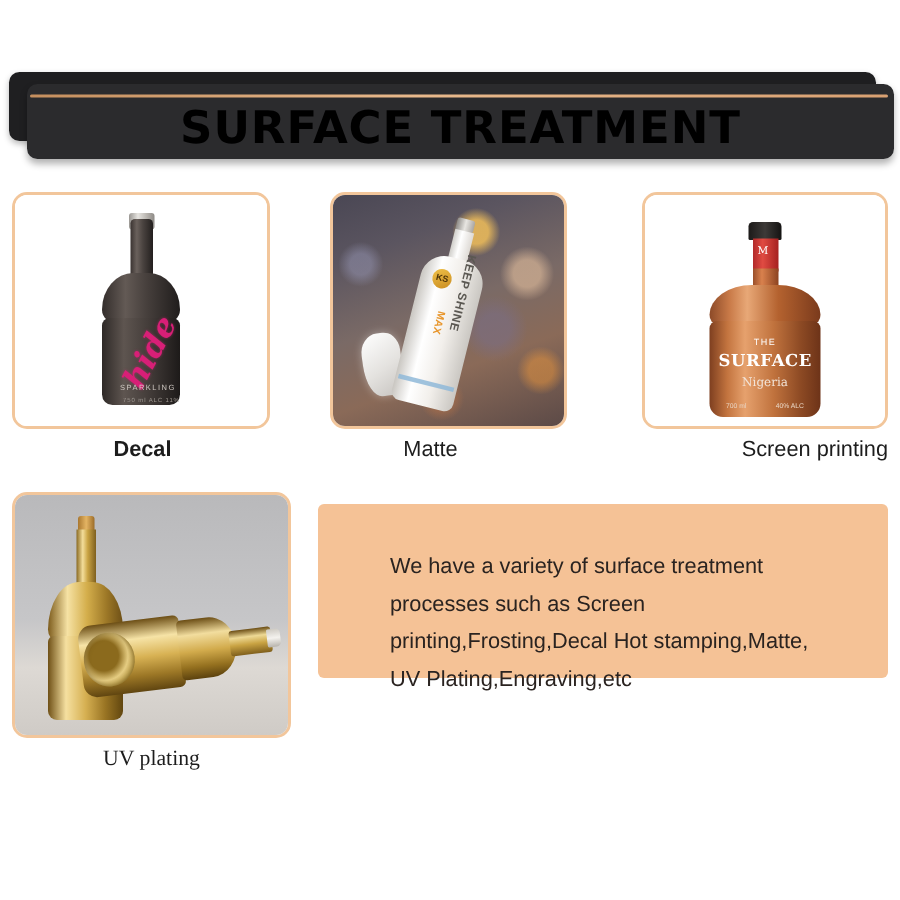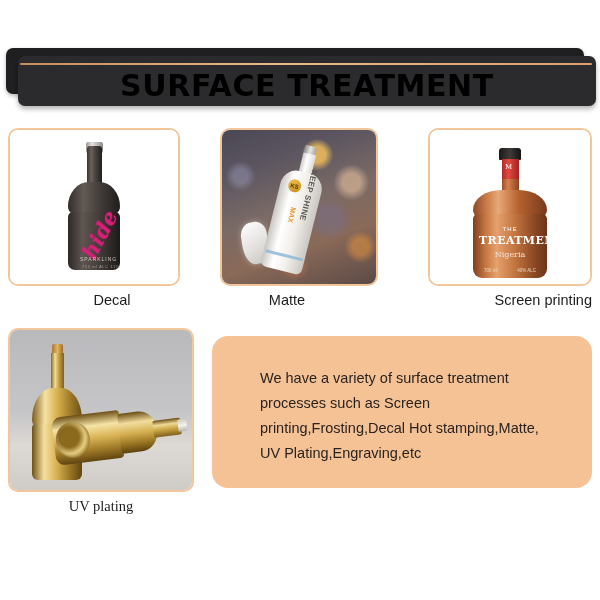--- a/index.html
+++ b/index.html
@@ -84,21 +84,21 @@
     position: absolute;
     text-align: center;
     color: #1d1d1d;
     font-size: 14.5px;
     font-family: "Liberation Sans", sans-serif;
     white-space: nowrap;
   }
 
   
   #card-decal      { left: 8px;   top: 128px; width: 172px; height: 158px; }
-  #label-decal     { left: 26px;   top: 292px; width: 172px; }
+  #label-decal     { left: 9px;   top: 292px; width: 172px; font-weight: bold; }
   #card-matte      { left: 220px; top: 128px; width: 158px; height: 158px; }
   #label-matte     { left: 208px; top: 292px; width: 158px; }
   #card-screen     { left: 428px; top: 128px; width: 164px; height: 158px; }
   #label-screen    { left: 428px; top: 292px; width: 164px; text-align: right; }
   #card-uv         { left: 8px;   top: 328px; width: 186px; height: 164px; }
   #label-uv        { left: 8px;   top: 498px; width: 186px; font-family: Liberation Serif, serif; }
 
   .photo {
     position: absolute;
     inset: 0;
@@ -325,23 +325,23 @@
     background: linear-gradient(180deg,#cfcbc4,#f4f2ee,#b8b4ad);
     border-radius: 1px 3px 3px 1px;
   }
 
   
   #info-panel {
     position: absolute;
     left: 212px;
     top: 336px;
     width: 380px;
-    height: 152px;
+    height: 116px;
     background: #f5c296;
-    border-radius: 16px;
+    border-radius: 4px;
     box-sizing: border-box;
     padding: 30px 26px 0 48px;
   }
   #info-text {
     color: #2a2320;
     font-size: 14.5px;
     line-height: 25px;
     font-family: "Liberation Sans", sans-serif;
     white-space: pre-line;
   }
@@ -390,21 +390,21 @@
 <div class="card" id="card-screen">
   <div class="photo">
     <div class="sp-bg"></div>
     <div class="sp-cap"></div>
     <div class="sp-collar"></div>
     <div class="sp-collar-txt">M</div>
     <div class="sp-neck"></div>
     <div class="sp-shoulder"></div>
     <div class="sp-body"></div>
     <div class="sp-crest">THE</div>
-    <div class="sp-wordmark">TREATMENT</div>
+    <div class="sp-wordmark">SURFACE</div>
     <div class="sp-script">Nigeria</div>
     <div class="sp-vol">
       <span>700 ml</span>
       <span>40% ALC</span>
     </div>
   </div>
 </div>
 <div class="card-label" id="label-screen">Screen printing</div>
 
 <div class="card" id="card-uv">

